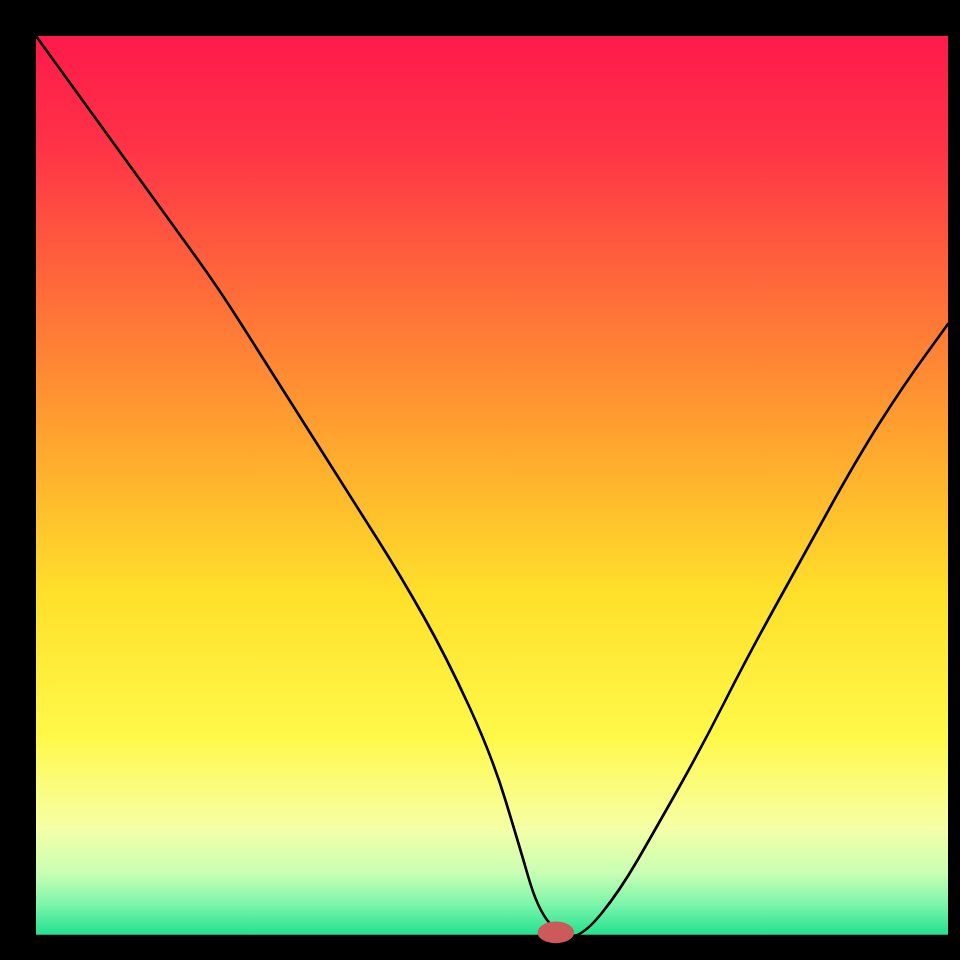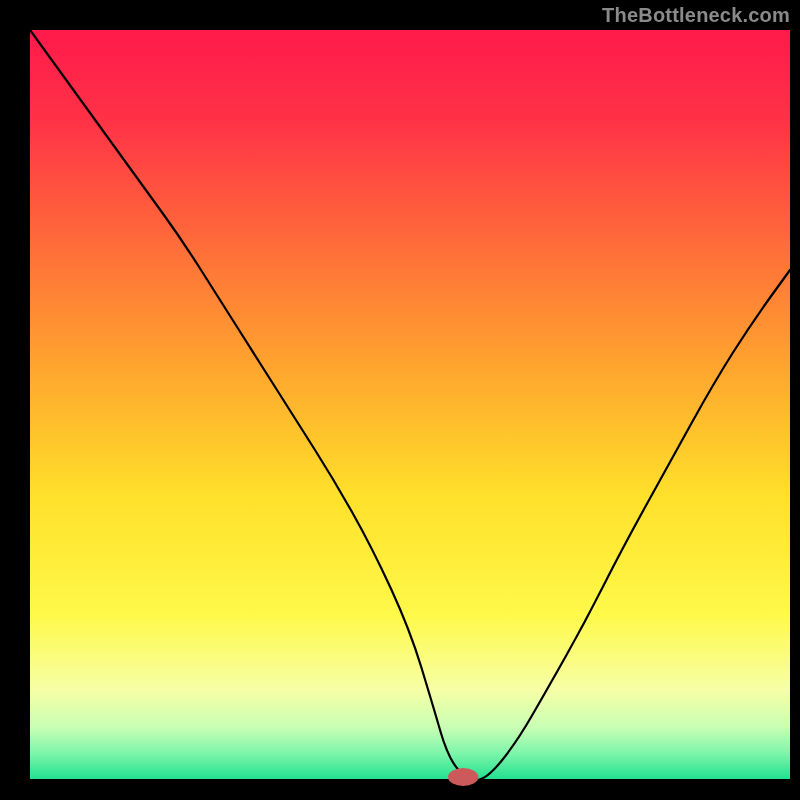--- a/index.html
+++ b/index.html
@@ -48,21 +48,20 @@
   }
   .baseline {
     stroke: #000;
     stroke-width: 2;
   }
 </style>
 </head>
 <body>
 
 <div class="frame">
-  <div class="watermark">TheBottleneck.com</div>
   <svg class="plot" viewBox="0 0 800 800">
     <defs>
       <linearGradient id="bg-grad" x1="0" y1="0" x2="0" y2="1">
           <stop offset="0%" stop-color="#ff1a4b"></stop>
           <stop offset="12%" stop-color="#ff3247"></stop>
           <stop offset="28.000000000000004%" stop-color="#ff6a3a"></stop>
           <stop offset="45%" stop-color="#ffa52e"></stop>
           <stop offset="62%" stop-color="#ffe02a"></stop>
           <stop offset="78%" stop-color="#fff94a"></stop>
           <stop offset="88%" stop-color="#f6ffa6"></stop>

